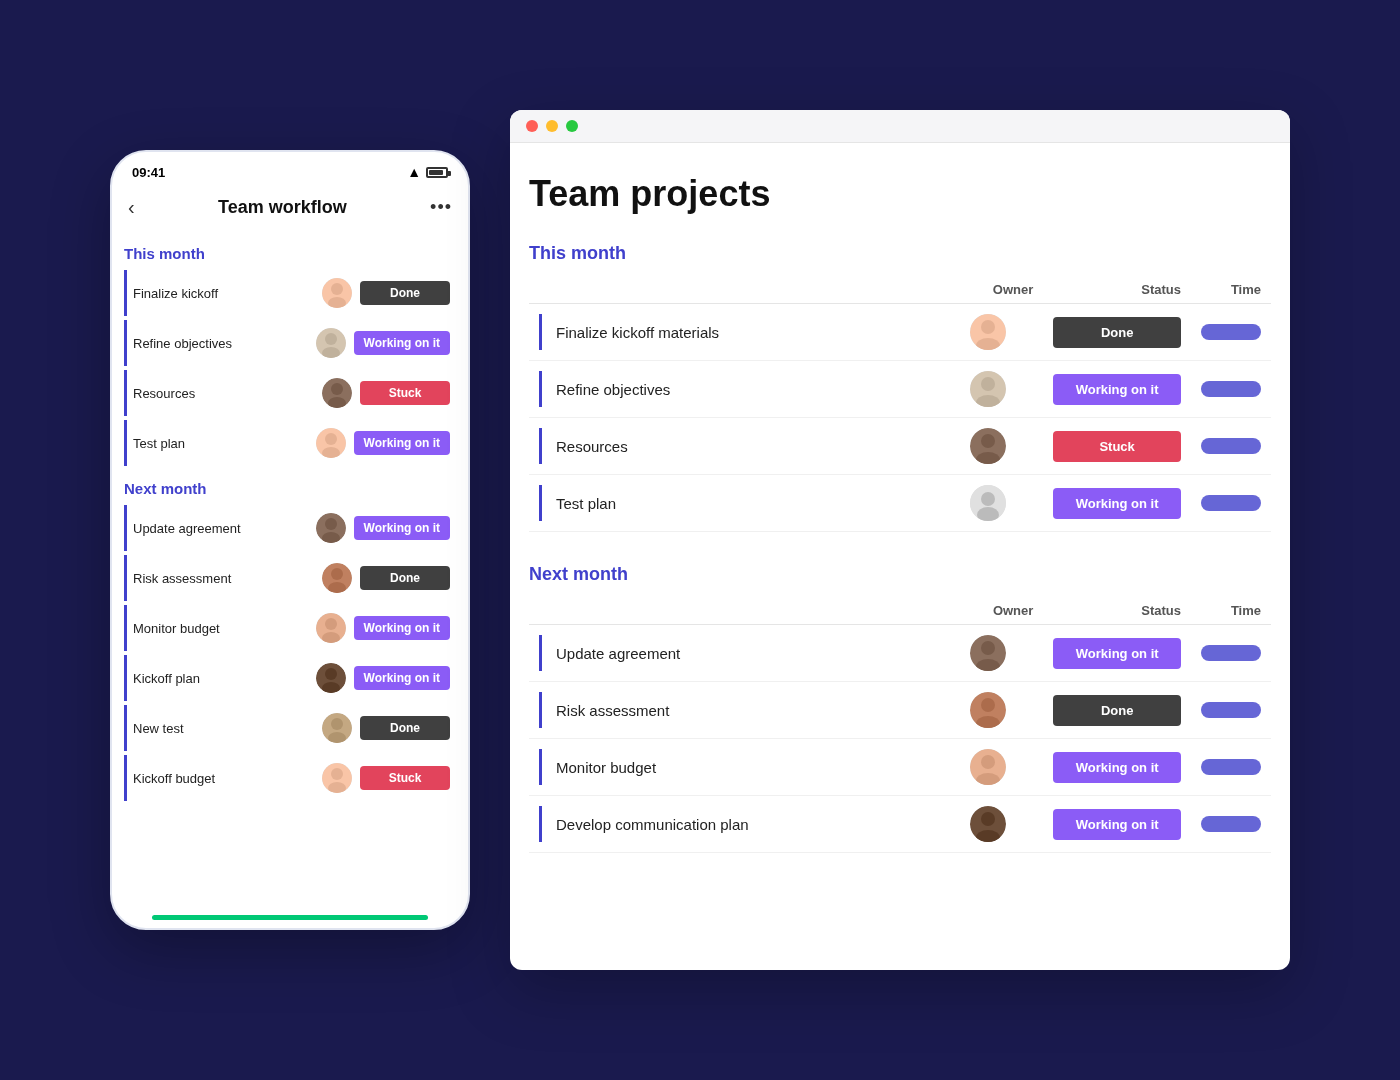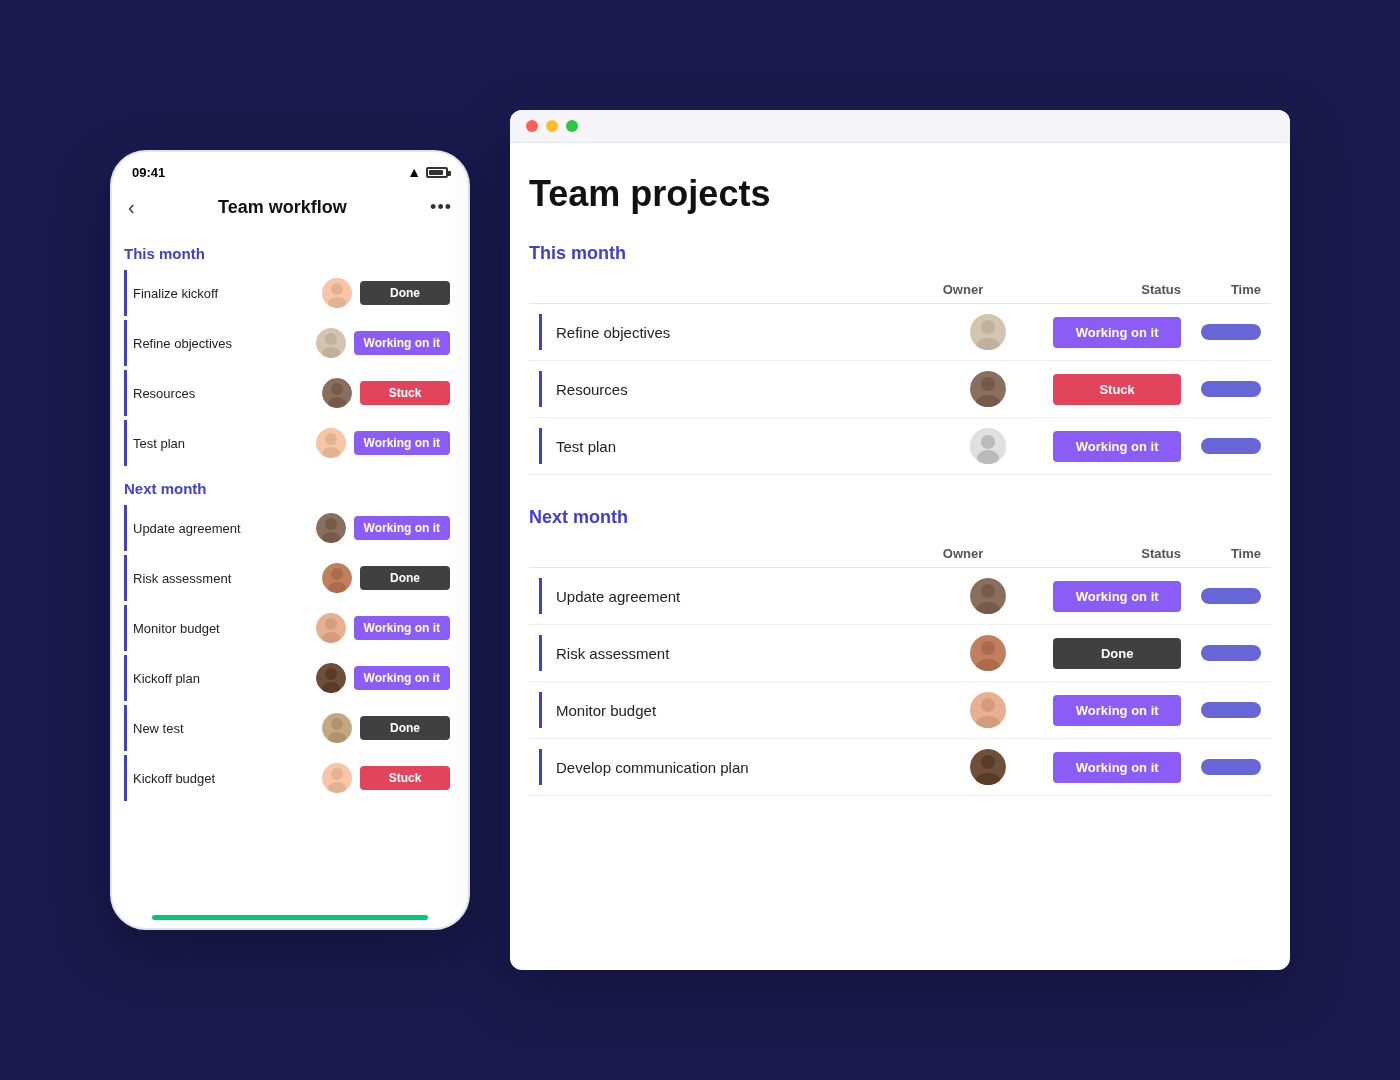--- a/index.html
+++ b/index.html
@@ -239,21 +239,21 @@
       color: #555;
       text-align: left;
       padding: 6px 10px;
       border-bottom: 1px solid #e5e5e5;
     }
     .desktop-table thead th.col-task {
       width: 55%;
     }
     .desktop-table thead th.col-owner {
       width: 15%;
-      text-align: left;
+      text-align: right;
     }
     .desktop-table thead th.col-status {
       width: 20%;
       text-align: right;
     }
     .desktop-table thead th.col-time {
       width: 10%;
       text-align: right;
     }
 
@@ -484,20 +484,43 @@
               <th class="col-owner">Owner</th>
               <th class="col-status">Status</th>
               <th class="col-time">Time</th>
             </tr>
           </thead>
           <tbody id="desktop-this-month-tbody">
               <tr class="desktop-task-row">
                 <td>
                   <div class="desktop-task-cell">
                     <div class="desktop-task-border"></div>
+                    <span class="desktop-task-name">Finalize kickoff materials</span>
+                  </div>
+                </td>
+                <td style="text-align: center;">
+                  <div class="desktop-avatar">
+                    <svg viewBox="0 0 36 36" xmlns="http://www.w3.org/2000/svg">
+    <circle cx="18" cy="18" r="18" fill="#f9c5a7"></circle>
+    <circle cx="18" cy="13" r="7" fill="rgb(229,177,147)"></circle>
+    <ellipse cx="18" cy="32" rx="12" ry="8" fill="rgb(229,177,147)"></ellipse>
+  </svg>
+                  </div>
+                </td>
+                <td>
+                  <span class="desktop-status-badge status-done">Done</span>
+                </td>
+                <td class="time-bar-cell">
+                  <div class="time-bar"></div>
+                </td>
+              </tr>
+              <tr class="desktop-task-row">
+                <td>
+                  <div class="desktop-task-cell">
+                    <div class="desktop-task-border"></div>
                     <span class="desktop-task-name">Refine objectives</span>
                   </div>
                 </td>
                 <td style="text-align: center;">
                   <div class="desktop-avatar">
                     <svg viewBox="0 0 36 36" xmlns="http://www.w3.org/2000/svg">
     <circle cx="18" cy="18" r="18" fill="#d4c5b0"></circle>
     <circle cx="18" cy="13" r="7" fill="rgb(192,177,156)"></circle>
     <ellipse cx="18" cy="32" rx="12" ry="8" fill="rgb(192,177,156)"></ellipse>
   </svg>

